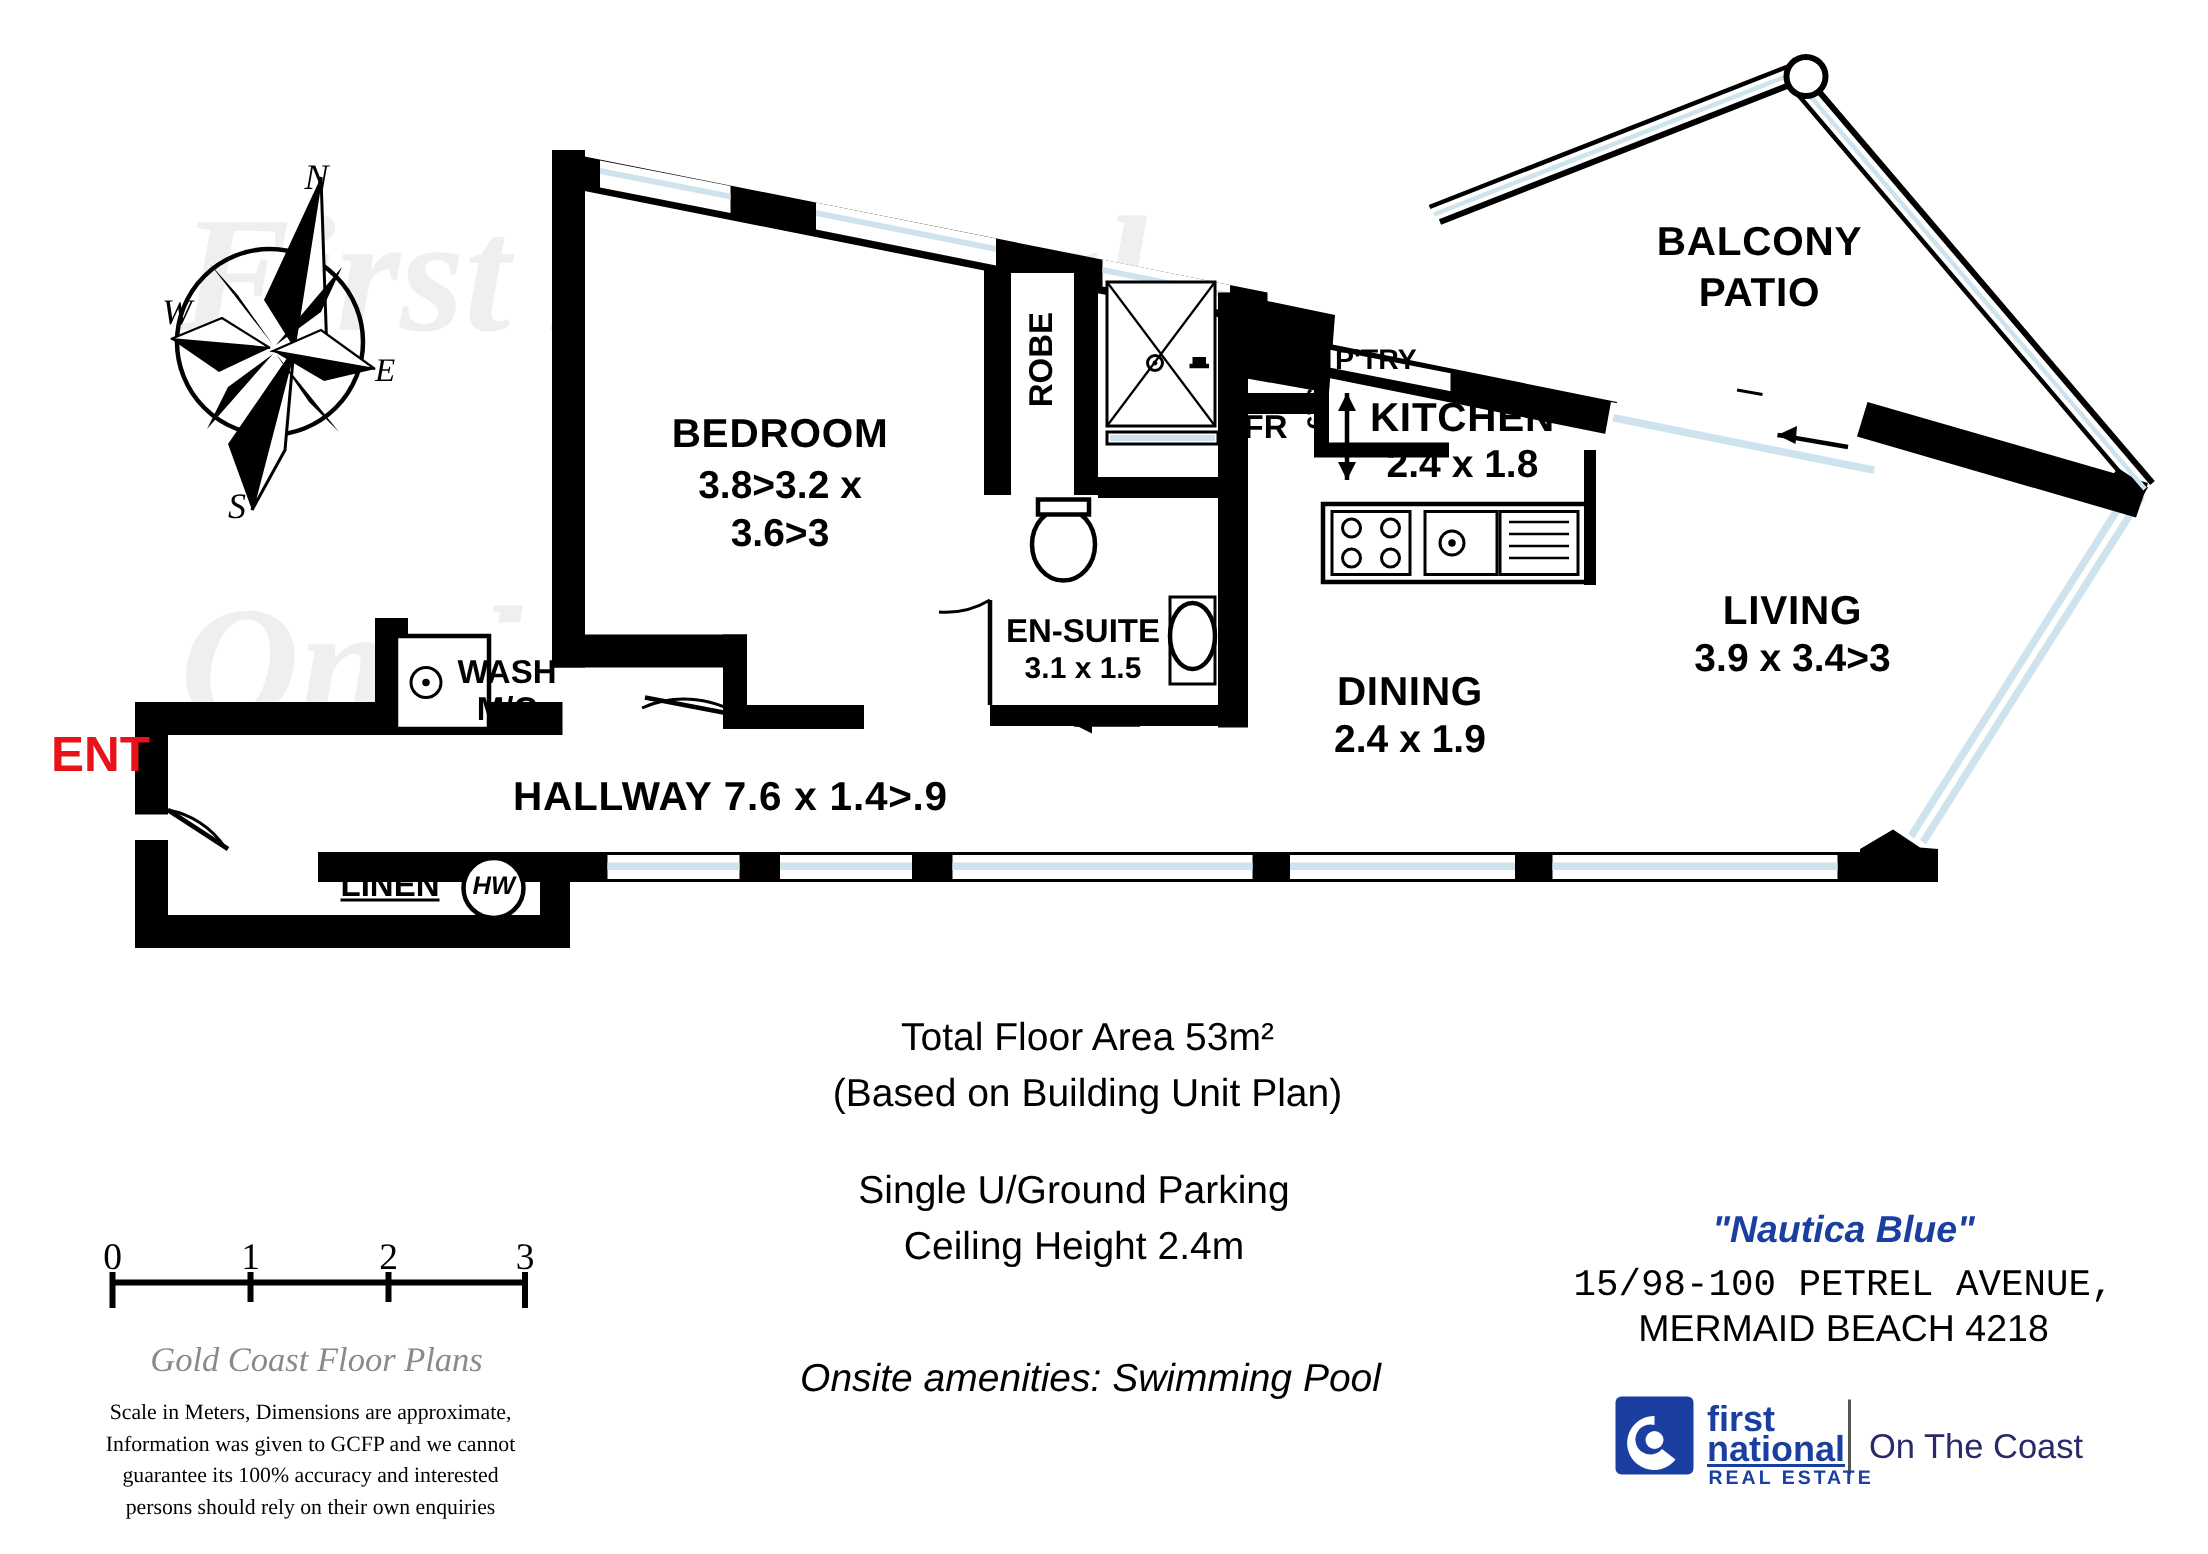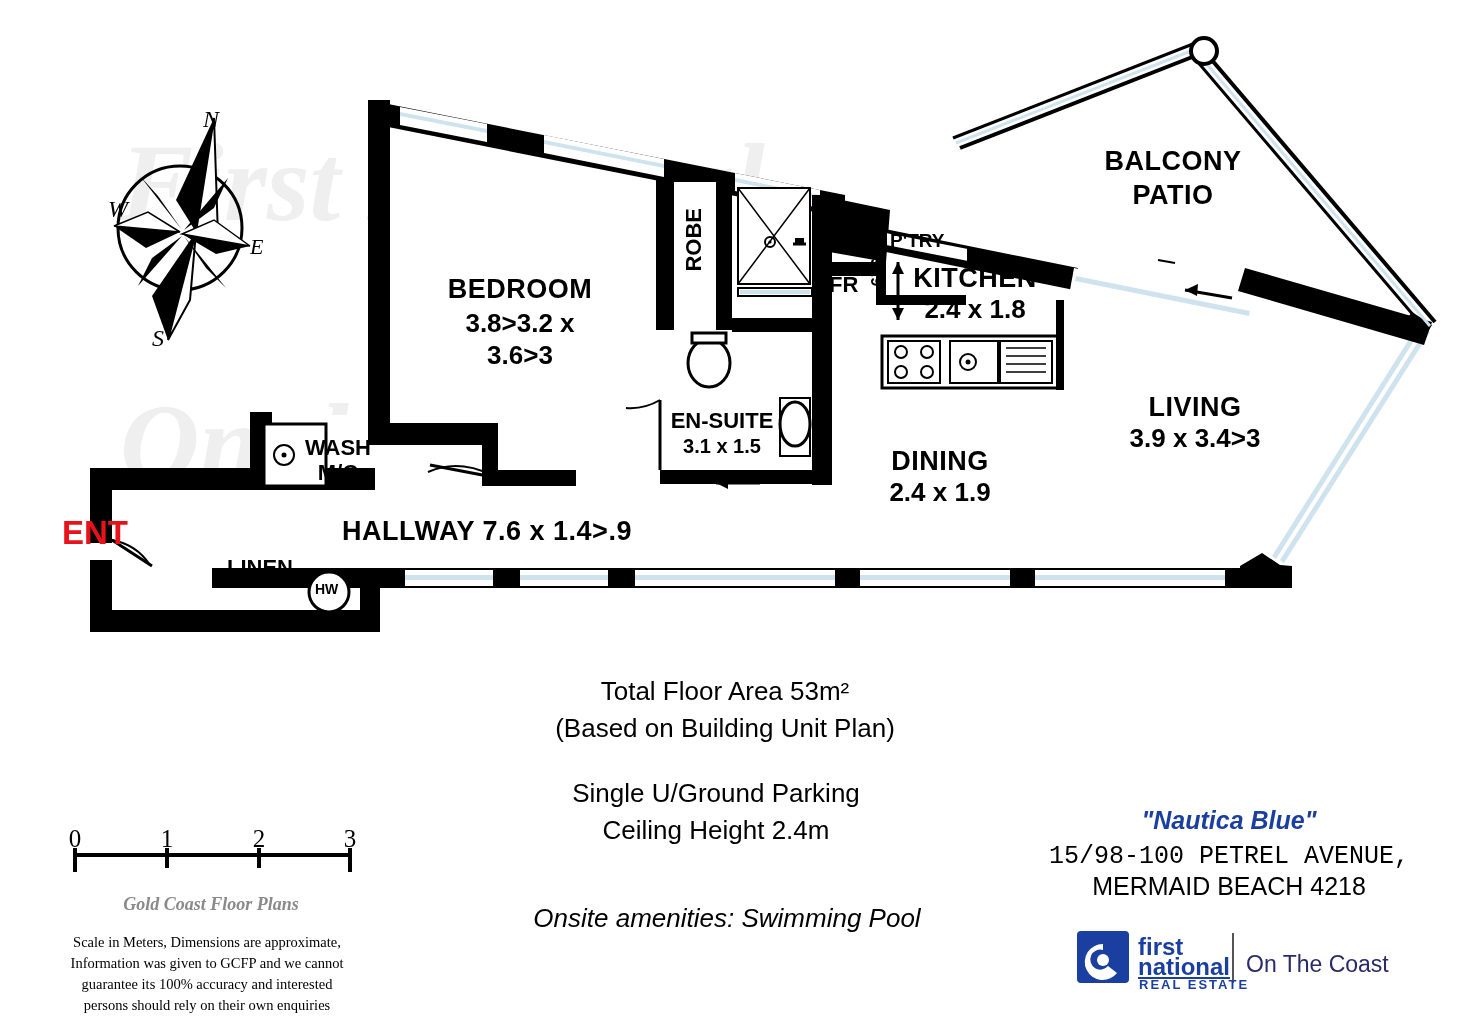--- a/index.html
+++ b/index.html
@@ -39,21 +39,21 @@
   .vertical { writing-mode:vertical-rl; transform:rotate(180deg); transform-origin:center; }
 
   .ent { color:#e8131a; font-size:33px; font-weight:bold; }
 
   .notes { position:absolute; text-align:right; transform:translateX(-50%); font-size:26px; line-height:1.35; }
   .notes-italic { font-style:italic; }
 
   .addr-title { color:#1a3fa0; font-style:italic; font-weight:bold; font-size:25px; }
   .addr-line { font-size:25px; font-weight:500; }
 
-  .scale-caption { font-family:"Liberation Serif", serif; font-style:italic; color:#8a8a8a; font-size:18px; font-weight:bold; }
+  .scale-caption { font-family:"Liberation Serif", serif; font-style:italic; color:#8a8a8a; font-size:23px; font-weight:normal; }
   .disclaimer { font-family:"Liberation Serif", serif; font-size:14.5px; line-height:1.45; text-align:center; transform:translateX(-50%); }
 
   .scale-num { font-family:"Liberation Serif", serif; font-size:25px; }
 
   .logo-fn { font-weight:bold; font-size:24px; color:#1a3fa0; line-height:1.0; }
   .logo-sub { font-size:13px; color:#1a3fa0; letter-spacing:2px; font-weight:bold; }
   .logo-coast { font-size:23px; color:#2a2a6a; }
 </style>
 </head>
 <body>
@@ -230,41 +230,41 @@
   </g>
 
   <g>
     <rect x="1077" y="931" width="52" height="52" rx="4" fill="#1a3fa0"></rect>
     <path d="M 1103,944 a 18,18 0 1 0 14,29 l -9,-7 a 10,10 0 1 1 -5,-16 z" fill="#ffffff"></path>
     <circle cx="1103" cy="960" r="6" fill="#ffffff"></circle>
     <path d="M 1233,933 L 1233,983" stroke="#555" stroke-width="2"></path>
   </g>
 </svg>
 
-<div class="lbl ent" style="left:34px; top:514px;margin-left:28px;">ENT</div>
+<div class="lbl ent" style="left:34px; top:484px;">ENT</div>
 
 <div class="lbl" style="left:203px; top:106px; font-size:24px; font-family:'Liberation Serif',serif; font-style:italic;">N</div>
 <div class="lbl" style="left:152px; top:325px; font-size:24px; font-family:'Liberation Serif',serif; font-style:italic;">S</div>
 <div class="lbl" style="left:250px; top:234px; font-size:22px; font-family:'Liberation Serif',serif; font-style:italic;">E</div>
 <div class="lbl" style="left:108px; top:196px; font-size:24px; font-family:'Liberation Serif',serif; font-style:italic;">W</div>
 
 <div class="lbl room-name center" style="left:520px; top:274px;">BEDROOM</div>
 <div class="lbl room-dim center" style="left:520px; top:308px;">3.8&gt;3.2 x</div>
 <div class="lbl room-dim center" style="left:520px; top:340px;">3.6&gt;3</div>
 
 <div class="lbl small-name vertical" style="left:681px; top:208px;">ROBE</div>
 
 <div class="lbl small-name center" style="left:722px; top:408px;">EN-SUITE</div>
 <div class="lbl small-dim center" style="left:722px; top:435px;">3.1 x 1.5</div>
 
 <div class="lbl small-name center" style="left:338px; top:435px;">WASH</div>
 <div class="lbl small-name center" style="left:338px; top:460px;">M/C</div>
 
-<div class="lbl small-name" style="left:227px; top:555px;text-decoration:underline;">LINEN</div>
-<div class="lbl" style="left:315px; top:581px; font-size:14px; font-weight:bold;">HW</div>
+<div class="lbl small-name" style="left:227px; top:577px;text-decoration:underline;">LINEN</div>
+<div class="lbl" style="left:315px; top:581px; font-size:17px; font-weight:bold;font-style:italic;">HW</div>
 
 <div class="lbl room-name" style="left:342px; top:516px;">HALLWAY 7.6 x 1.4&gt;.9</div>
 
 <div class="lbl tiny-name" style="left:890px; top:230px;">P'TRY</div>
 
 <div class="lbl small-name" style="left:829px; top:272px;">FR</div>
 
 <div class="lbl vertical" style="left:868px; top:258px; font-size:17px; font-weight:bold;">676</div>
 
 <div class="lbl room-name center" style="left:975px; top:263px;">KITCHEN</div>

